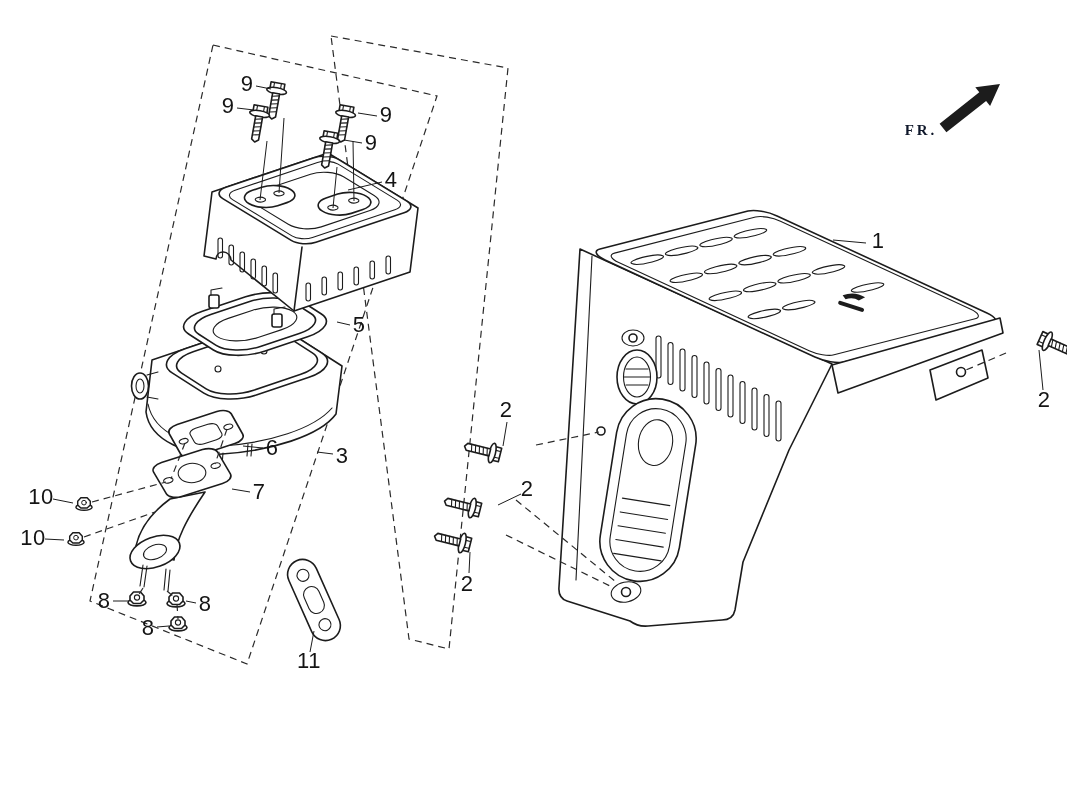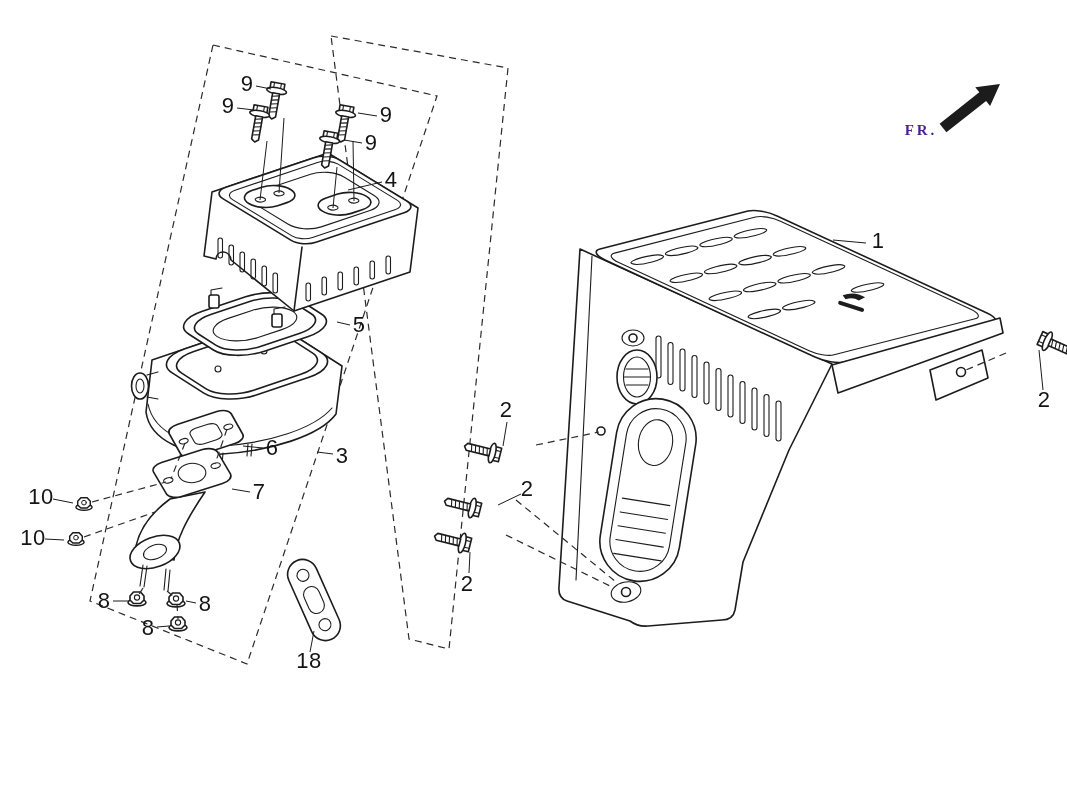--- a/index.html
+++ b/index.html
@@ -1,20 +1,20 @@
 <!DOCTYPE html>
 <html><head>
 <meta charset="utf-8">
 <style>
   html,body{margin:0;padding:0}
   body{background:#ffffff}
   .stage{position:relative;width:1067px;height:792px;background:#ffffff;overflow:hidden;font-family:"Liberation Sans",sans-serif}
   .stage svg{position:absolute;left:0;top:0}
   .callout{position:absolute;transform:translate(-50%,-50%);font:400 22px "Liberation Sans",sans-serif;color:#141414;letter-spacing:.5px;user-select:none}
-  .fr-label{position:absolute;transform:translate(-50%,-50%);font:600 15px "Liberation Serif",serif;letter-spacing:3px;color:#4c1d95}
+  .fr-label{position:absolute;transform:translate(-50%,-50%);font:600 15px "Liberation Serif",serif;letter-spacing:3px;color:#0f172a}
   .ln{fill:none;stroke:#1c1c1c;stroke-width:1.6;stroke-linecap:round;stroke-linejoin:round}
   .thin{stroke-width:1.1}
   .fw{fill:#ffffff;stroke:#1c1c1c;stroke-width:1.6;stroke-linejoin:round}
   .dash{fill:none;stroke:#2a2a2a;stroke-width:1.2;stroke-dasharray:7 5}
   .leader{fill:none;stroke:#1c1c1c;stroke-width:1}
 </style>
 </head>
 <body>
 
 <div class="stage">
@@ -277,16 +277,16 @@
   <div class="callout" style="left:259px;top:492px">7</div>
   <div class="callout" style="left:104px;top:601px">8</div>
   <div class="callout" style="left:205px;top:604px">8</div>
   <div class="callout" style="left:148px;top:628px">8</div>
   <div class="callout" style="left:247px;top:84px">9</div>
   <div class="callout" style="left:228px;top:106px">9</div>
   <div class="callout" style="left:386px;top:115px">9</div>
   <div class="callout" style="left:371px;top:143px">9</div>
   <div class="callout" style="left:41px;top:497px">10</div>
   <div class="callout" style="left:33px;top:538px">10</div>
-  <div class="callout" style="left:309px;top:661px">18</div>
+  <div class="callout" style="left:309px;top:661px">11</div>
 
   <div class="fr-label" style="left:921px;top:130px">FR.</div>
 </div>
 
 </body></html>

